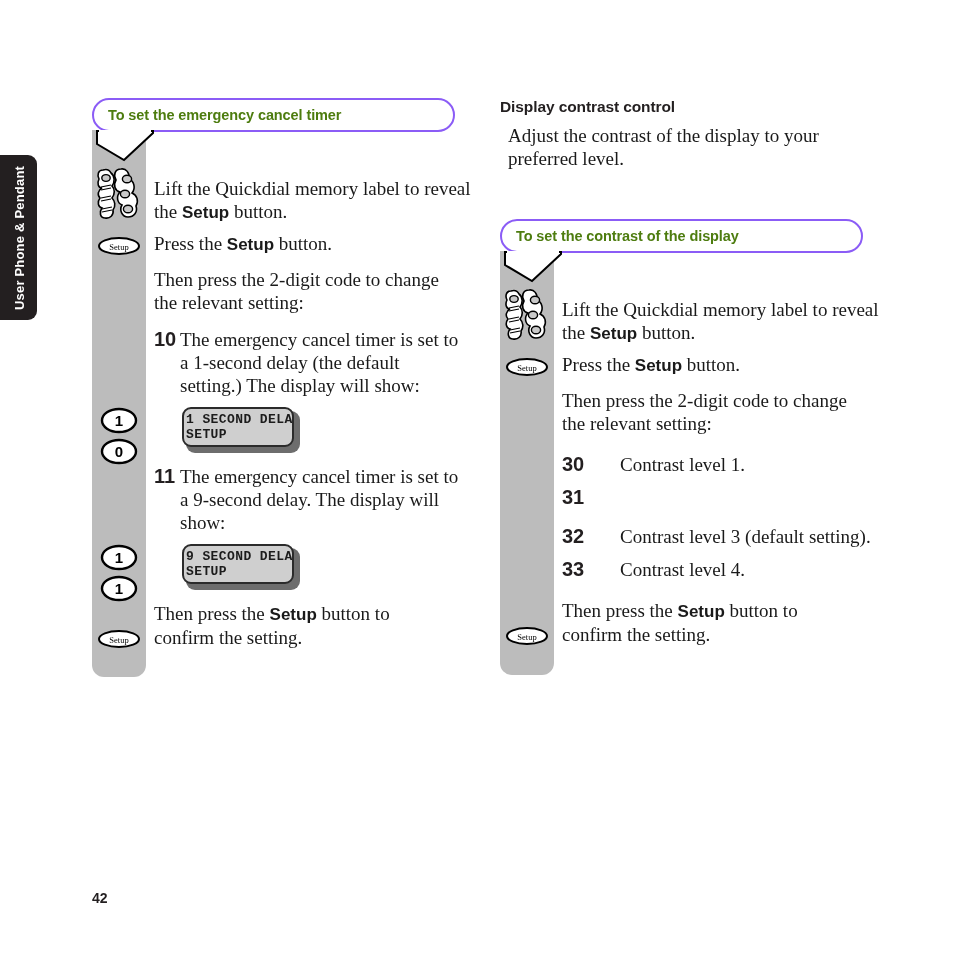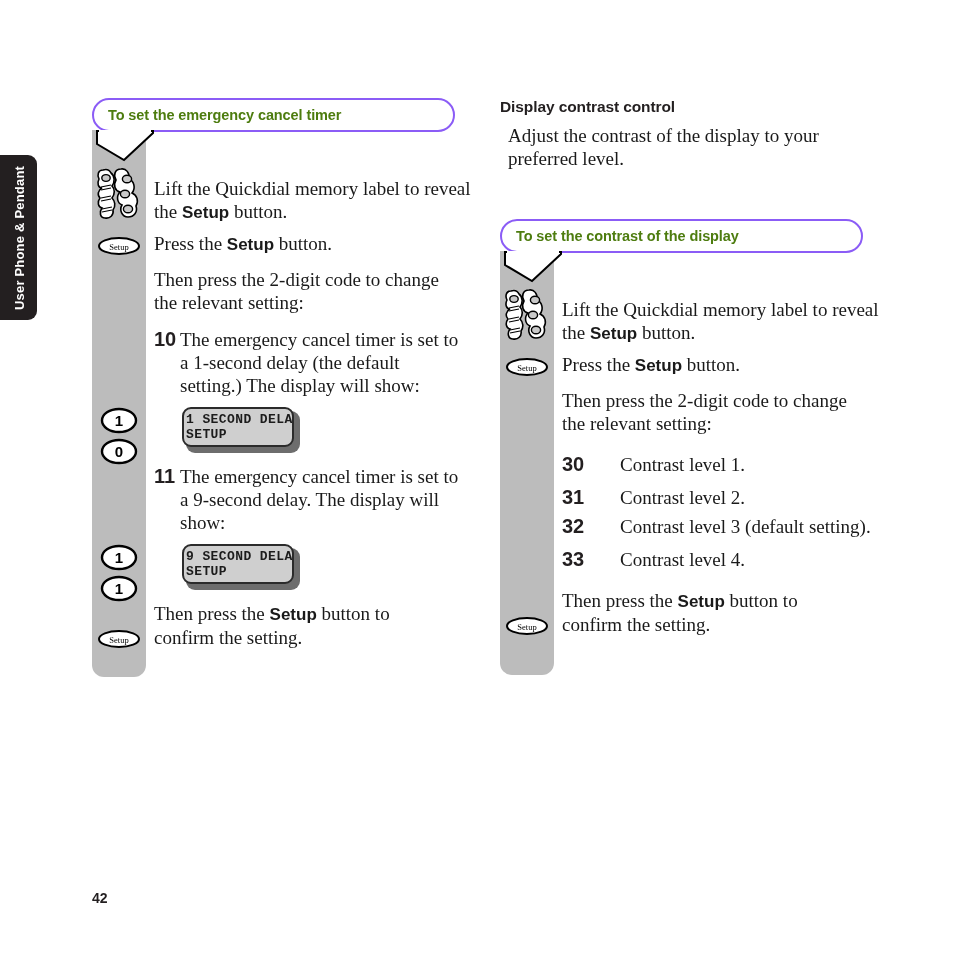--- a/index.html
+++ b/index.html
@@ -432,23 +432,22 @@
 
         <div class="sp-18"></div>
 
         <div class="row">
           <div class="gutter"></div>
           <div class="rowtext" style="max-width:330px">
             <div class="code-item" style="margin-bottom:10px">
               <span class="code-num code-num-wide">30</span>
               <span class="code-text">Contrast level 1.</span>
             </div>
-            <div class="code-item" style="margin-bottom:6px">
+            <div class="code-item" style="margin-bottom:16px">
               <span class="code-num code-num-wide">31</span>
-              <span class="code-text">Contrast level 2.</span>
             </div>
             <div class="code-item" style="margin-bottom:10px">
               <span class="code-num code-num-wide">32</span>
               <span class="code-text">Contrast level 3 (default setting).</span>
             </div>
             <div class="code-item" style="margin-bottom:10px">
               <span class="code-num code-num-wide">33</span>
               <span class="code-text">Contrast level 4.</span>
             </div>
           </div>

